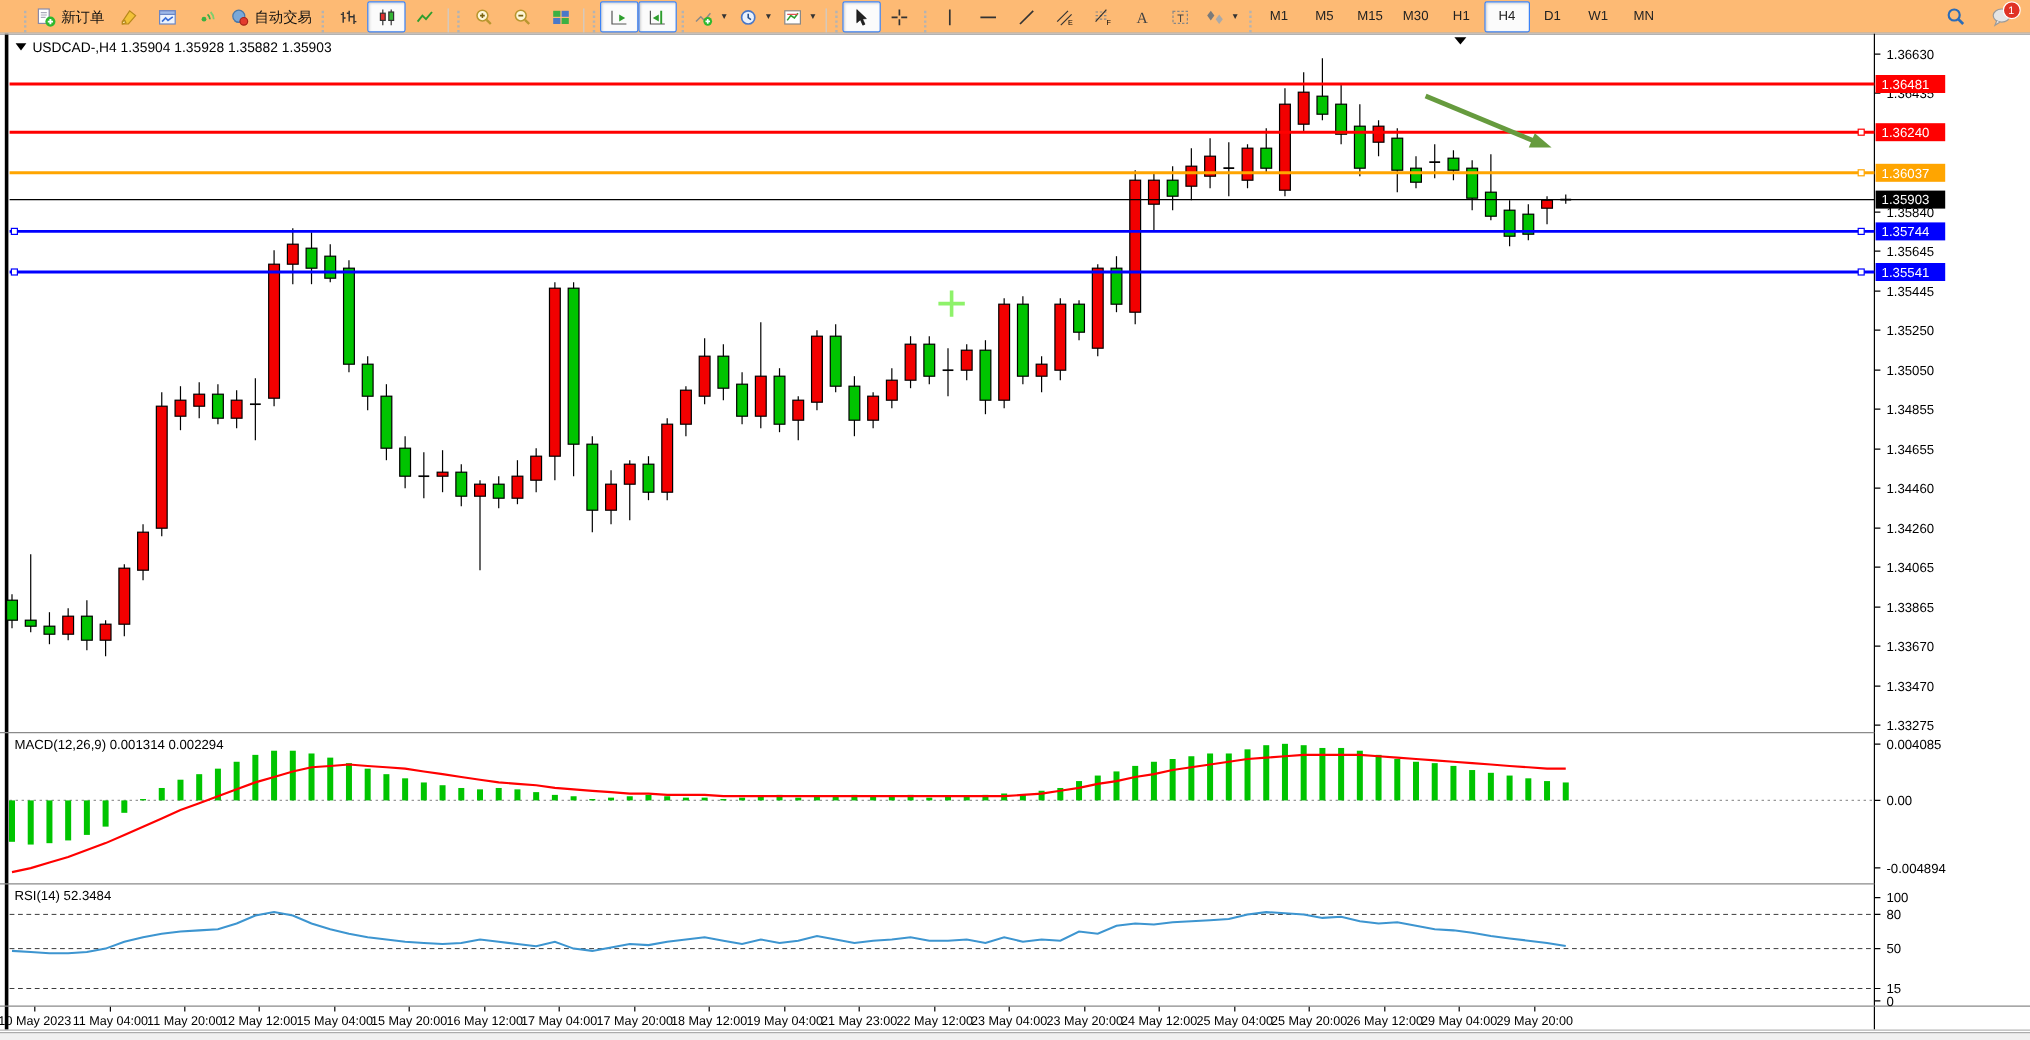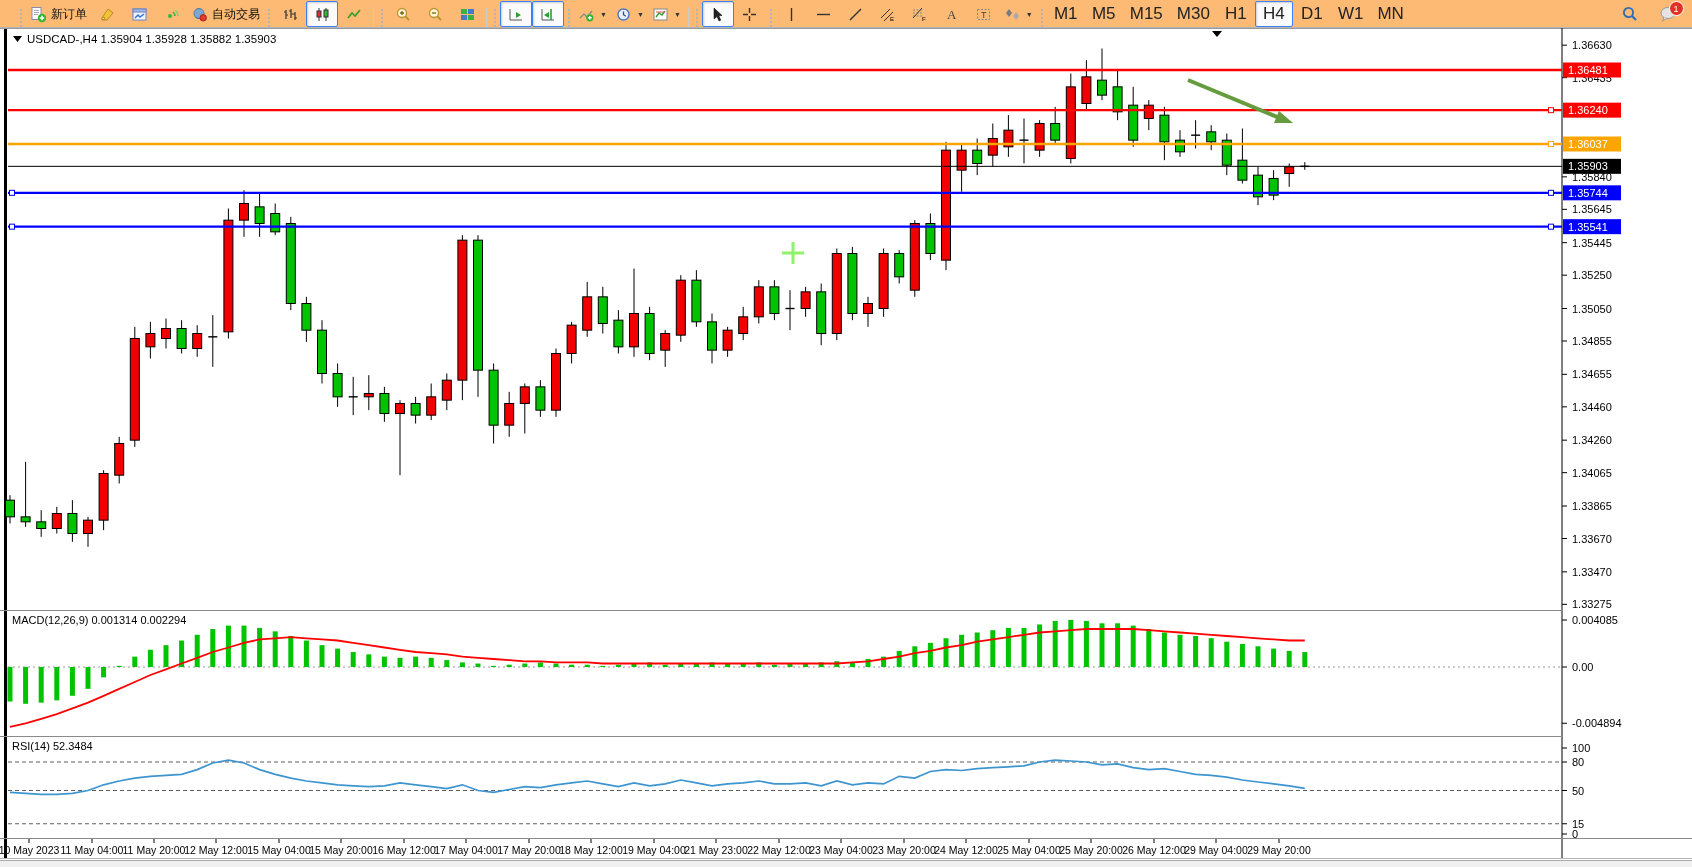--- a/index.html
+++ b/index.html
@@ -8,21 +8,21 @@
   
   #toolbar{position:absolute;top:0;left:0;width:1692px;height:28px;background:#fdba74;
            border-bottom:1px solid #b5b5b5;display:flex;align-items:flex-end;box-sizing:border-box;padding-left:16px;}
   .tb-handle{width:0;height:18px;border-left:2px dotted #b3b3b3;margin:0 4px;}
   .tb-sep{width:1px;height:20px;background:#cccccc;margin:0 3px;}
   .tb-btn{height:24px;min-width:24px;display:flex;align-items:center;justify-content:center;gap:4px;
           padding:0 3px;border:1px solid transparent;border-radius:2px;font-size:12px;color:#111;cursor:default;white-space:nowrap;}
   .tb-btn.active{border:1px solid #3b82f6;background:#fbfbfb;box-shadow:inset 1px 1px 2px rgba(0,0,0,.18);}
   .tb-btn svg{display:block;}
   .caret{font-size:7px;color:#333;margin-left:1px;}
-  .tf-btn{font-size:17px;padding:0 6px;color:#222;margin-top:20px;}
+  .tf-btn{font-size:11px;padding:0 6px;color:#222;margin-top:20px;}
   #tb-right{margin-left:auto;display:flex;align-items:center;margin-right:8px;gap:6px;}
   .badge{position:absolute;top:-4px;right:-6px;background:#e03224;color:#fff;border-radius:50%;
          width:13px;height:13px;font-size:9px;display:flex;align-items:center;justify-content:center;border:1px solid #fff;}
   #statusbar{position:absolute;left:0;top:860px;width:1692px;height:7px;background:#f0f0f0;border-top:1px solid #ababab;box-sizing:border-box;}
   #chart-svg text{font-family:"Liberation Sans",sans-serif;}
 </style>
 </head>
 <body>
 
 <div id="app">

